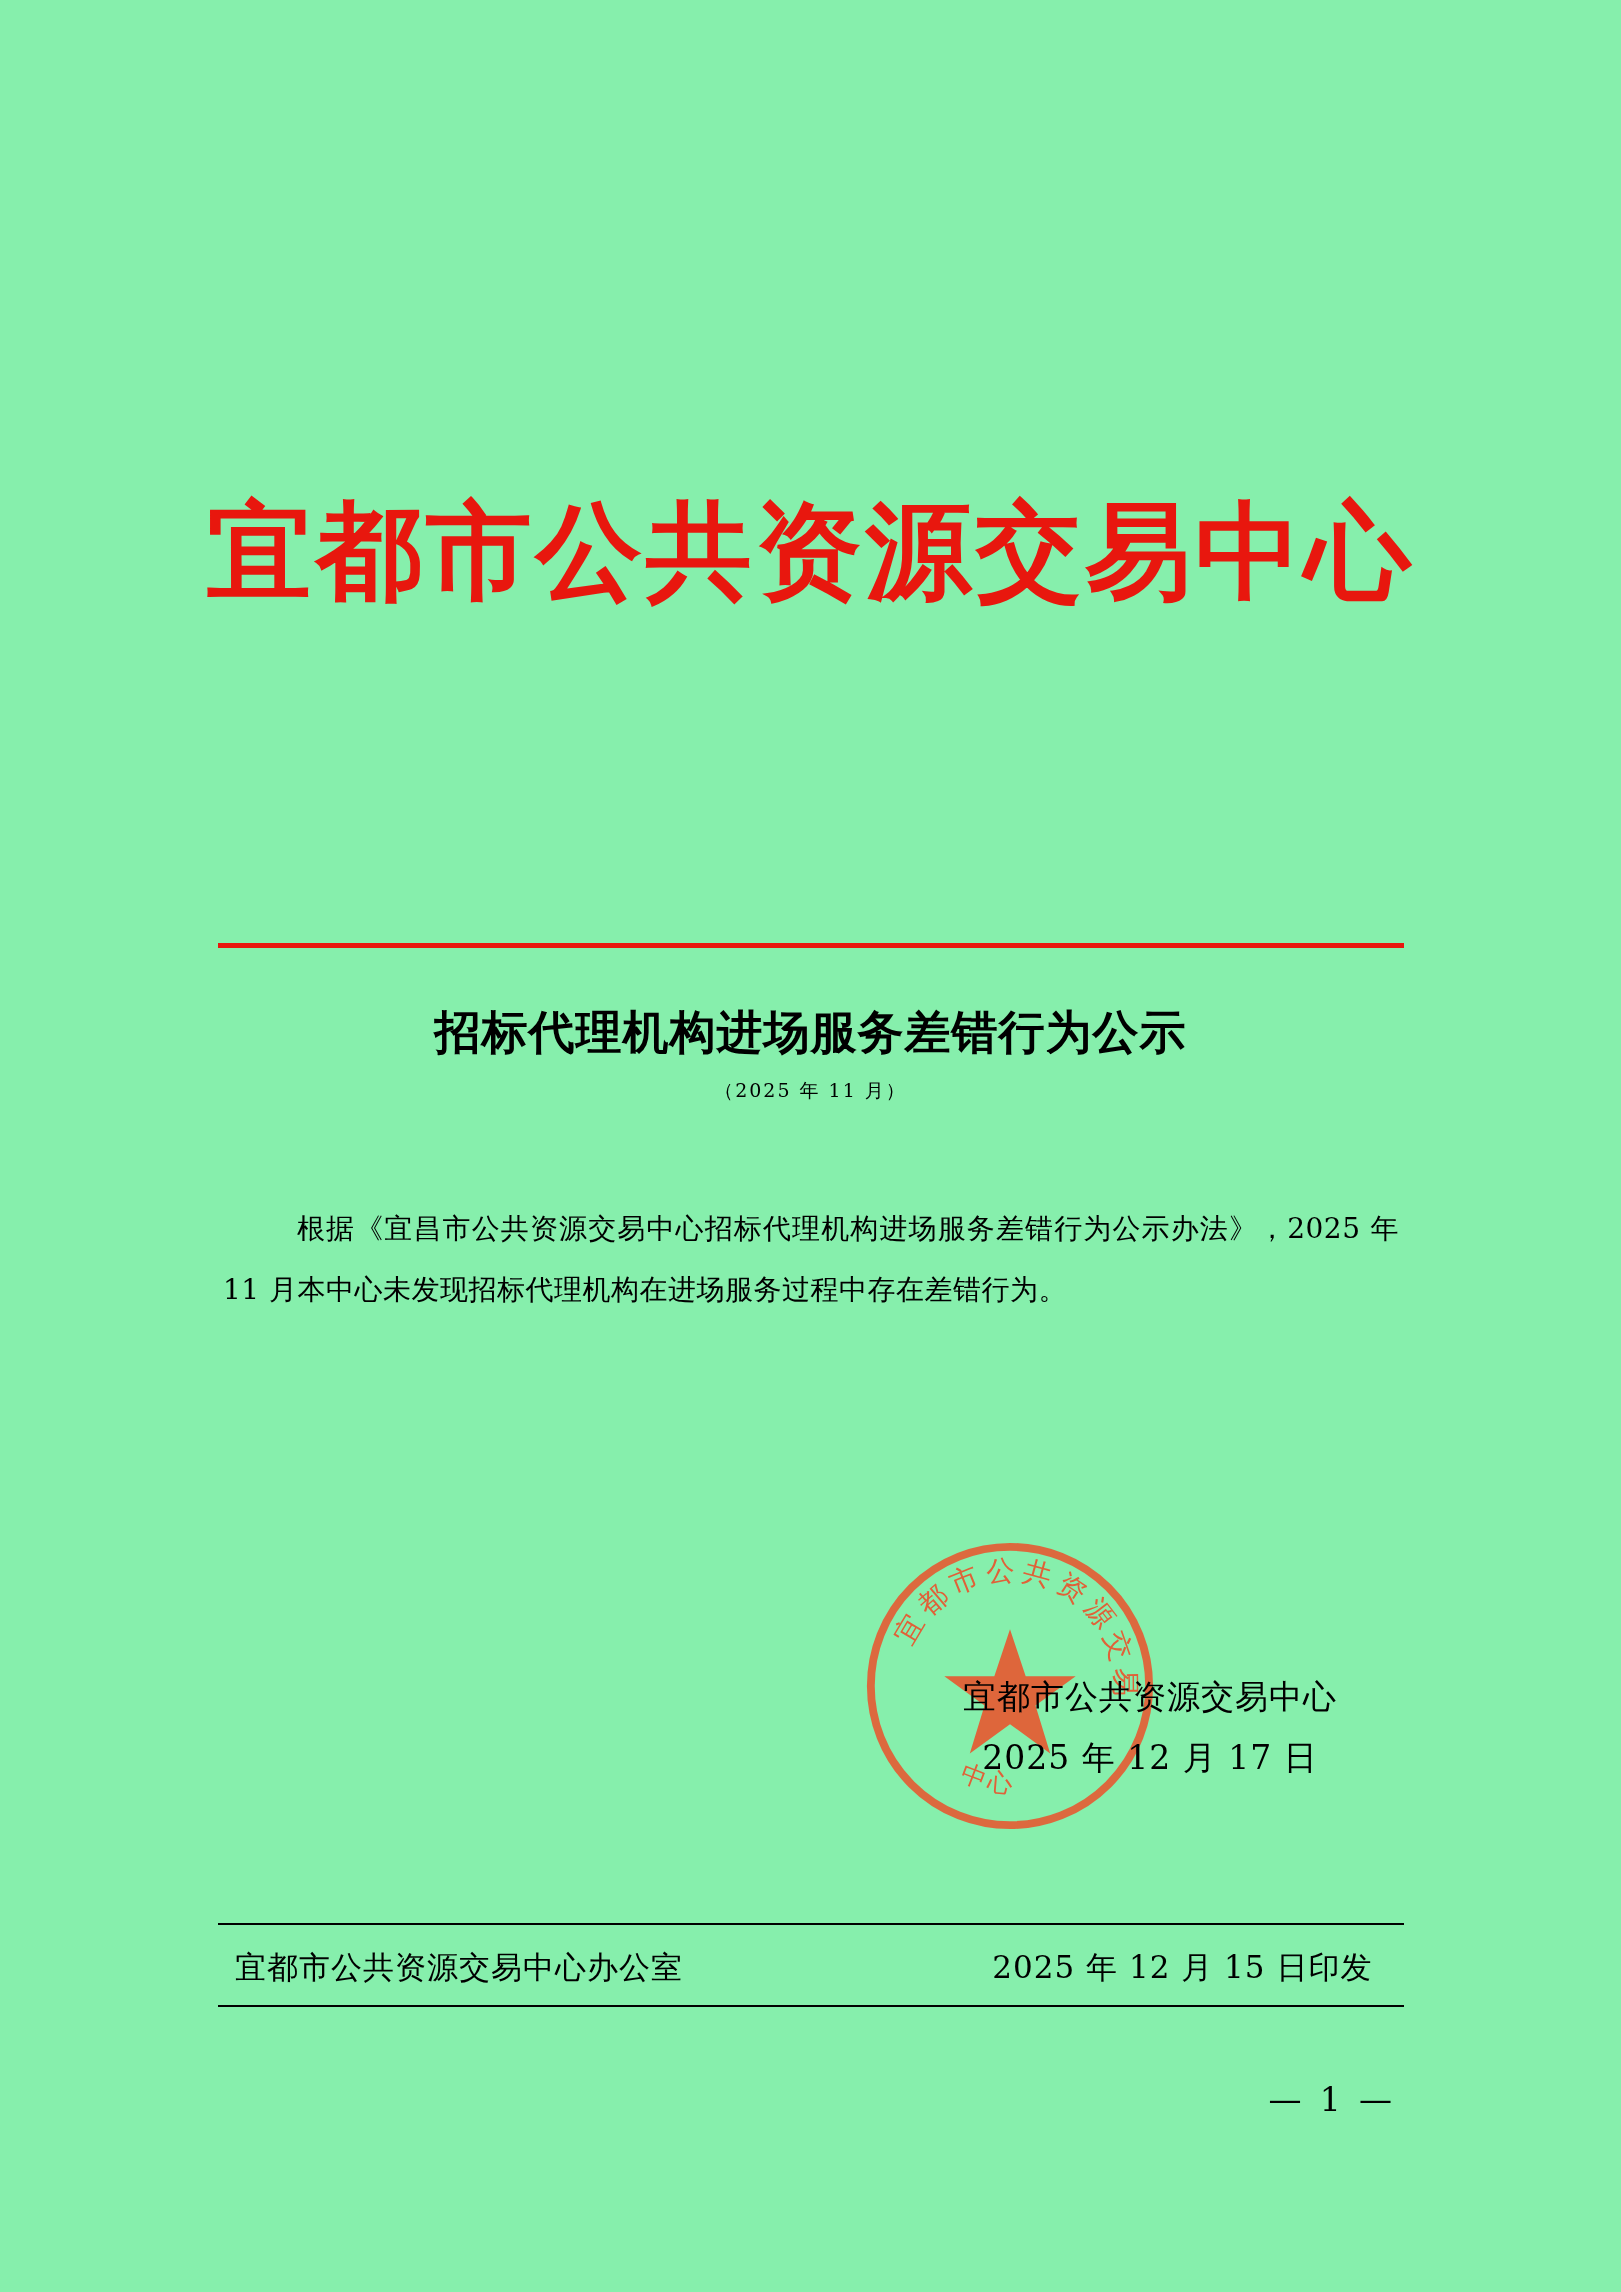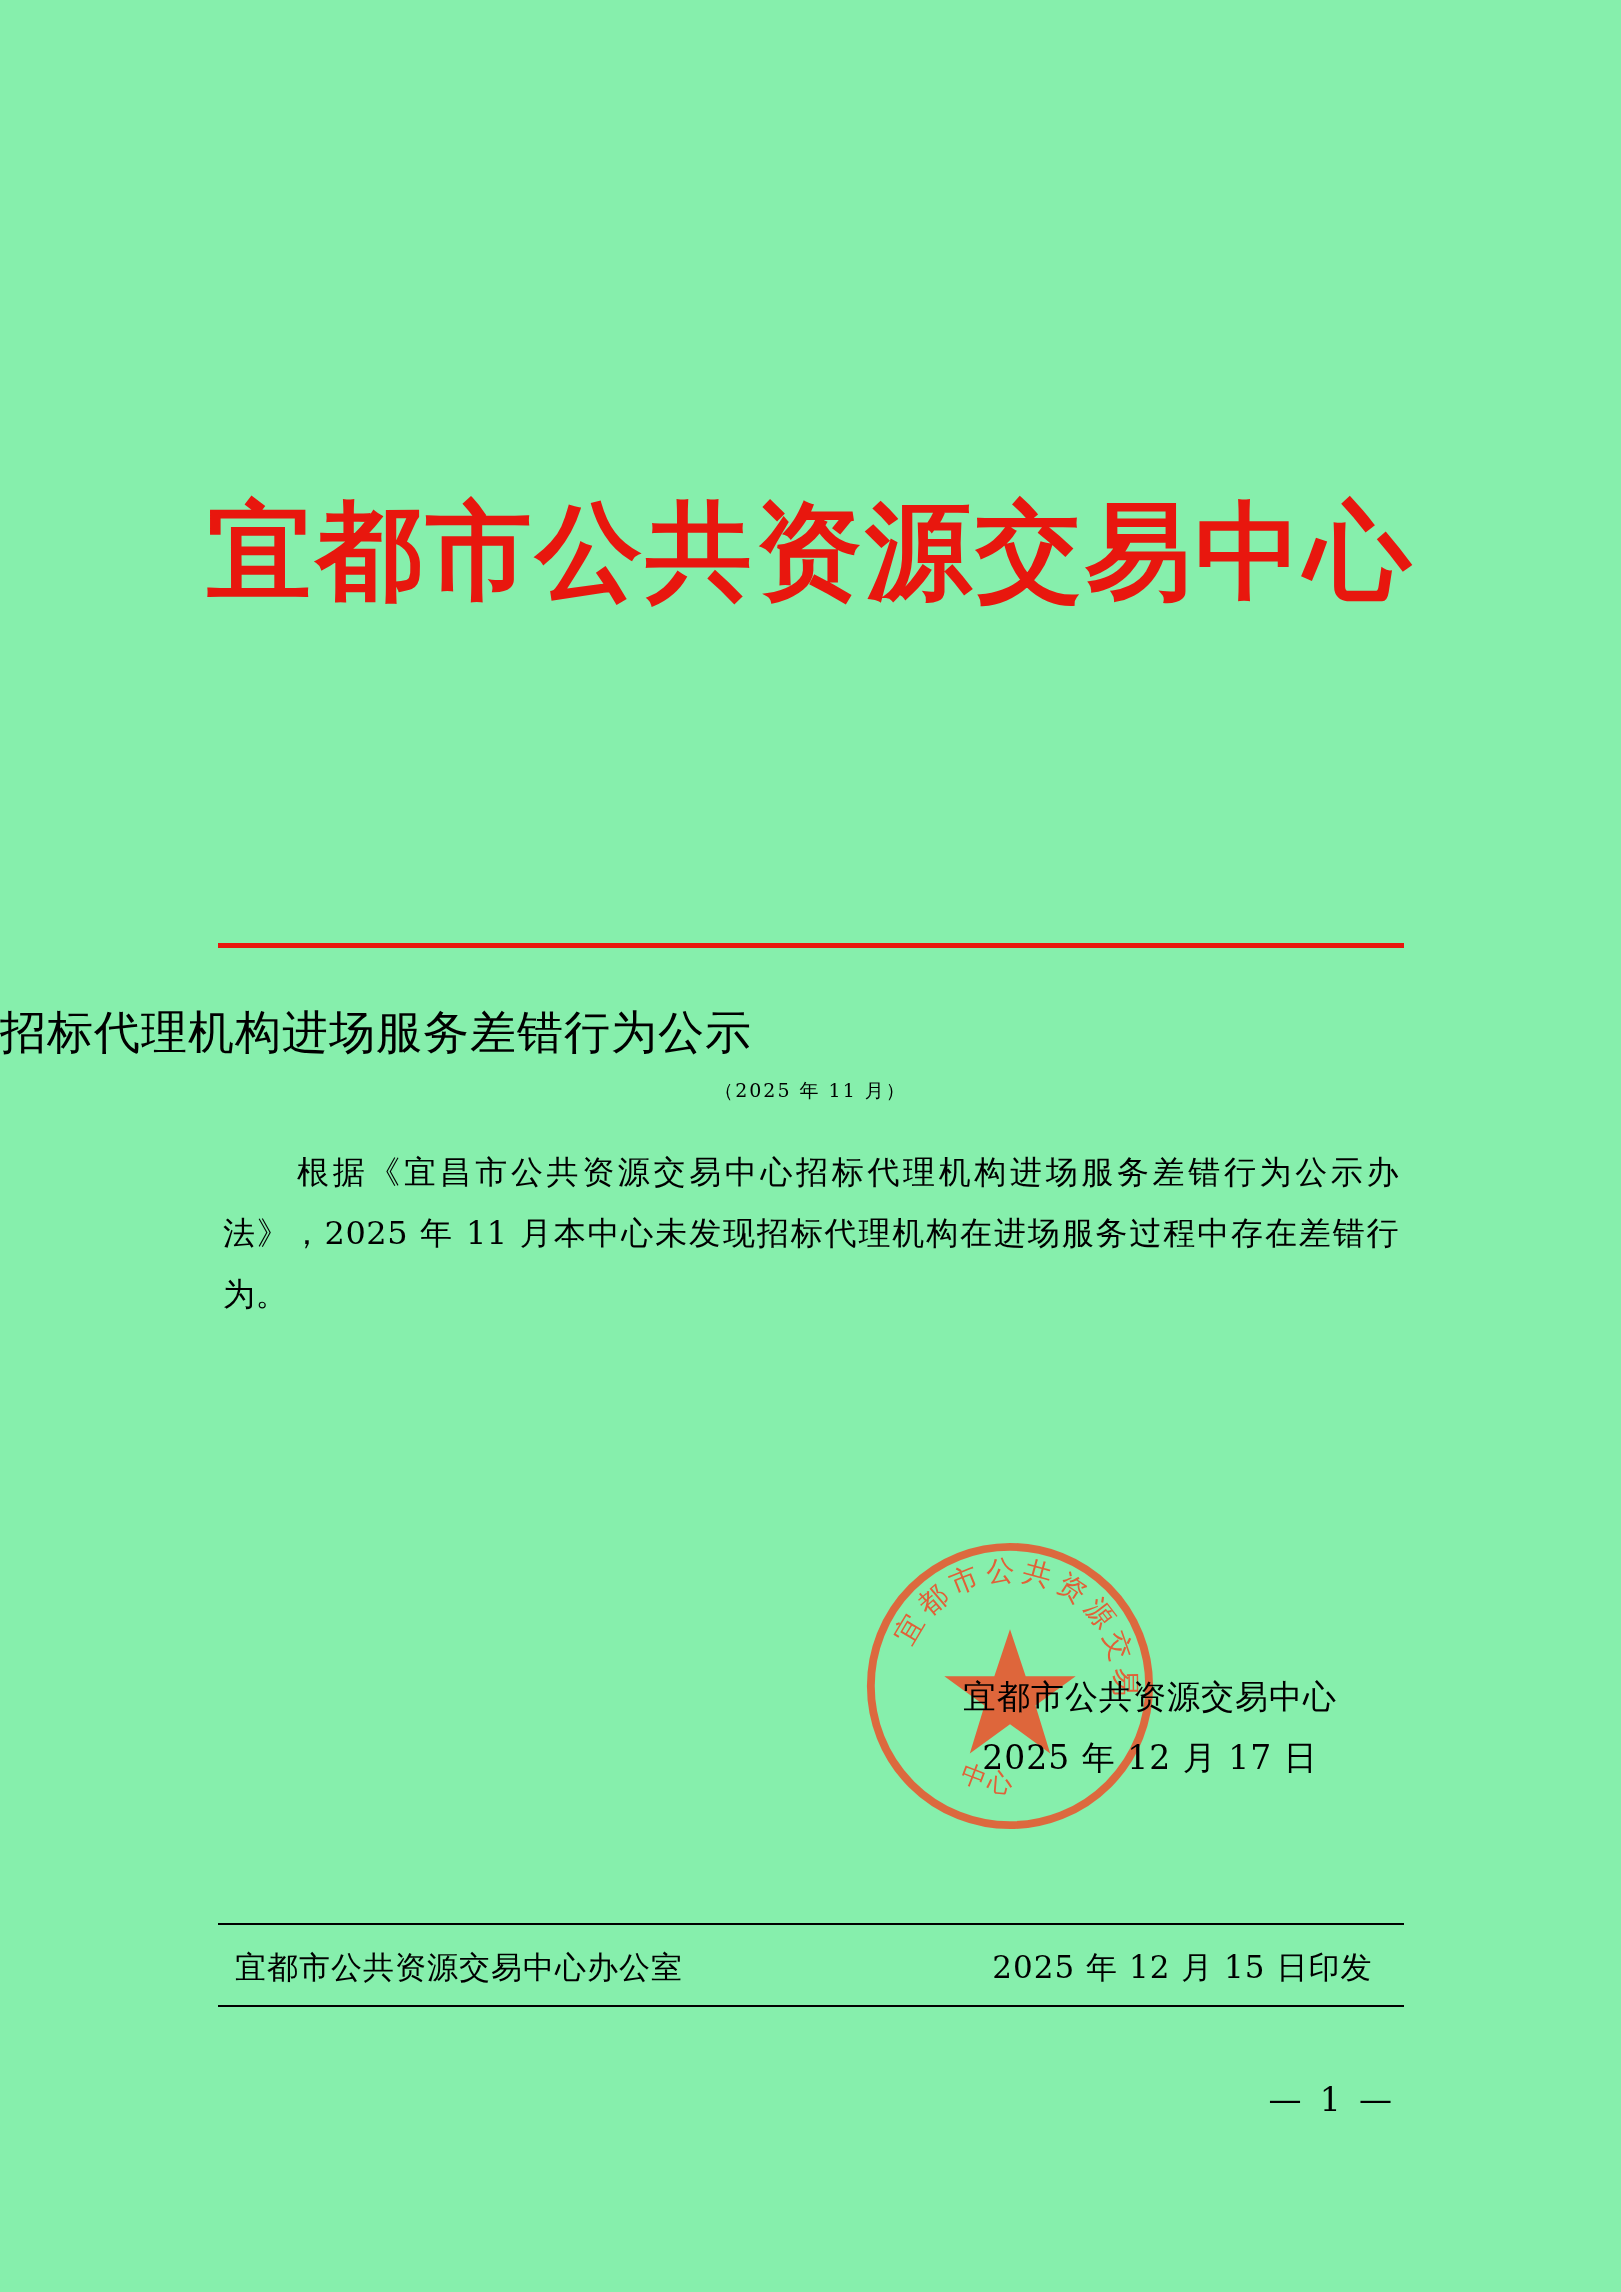--- a/index.html
+++ b/index.html
@@ -46,44 +46,44 @@
     height: 4.9px;
     background: #e8170e;
   }
 
   
   .doc-title {
     position: absolute;
     left: 0;
     right: 0;
     top: 1002px;
-    text-align: left;
-    font-weight: normal;
+    text-align: center;
+    font-weight: bold;
     font-size: 46px;
     letter-spacing: 1px;
     color: #000000;
   }
   .doc-subtitle {
     position: absolute;
     left: 0;
     right: 0;
     top: 1078px;
     text-align: center;
     font-size: 19px;
     letter-spacing: 2px;
     color: #000000;
   }
 
   
   .body-block {
     position: absolute;
     left: 223px;
     width: 1176px;
-    top: 1142px;
-    font-size: 32px;
+    top: 1198px;
+    font-size: 28px;
     line-height: 61px;
     text-align: justify;
     letter-spacing: 0.5px;
   }
   .body-para {
     margin: 0 0 3.9px 0;
     text-indent: 74px;
   }
 
   

